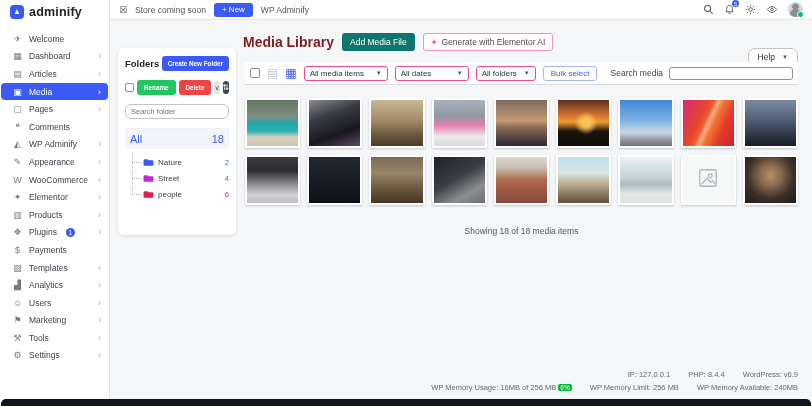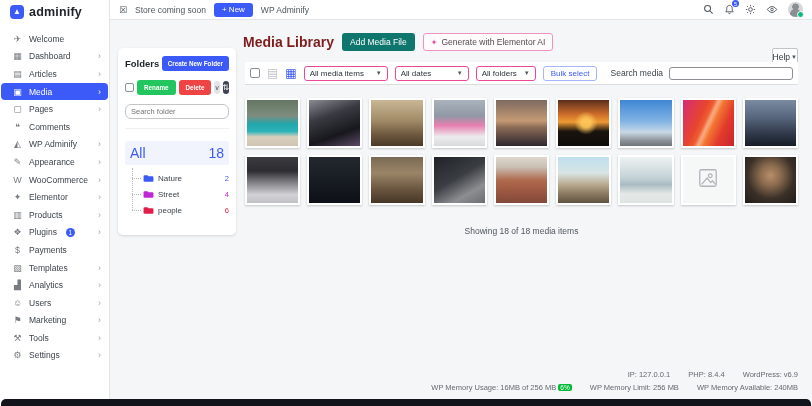--- a/index.html
+++ b/index.html
@@ -49,22 +49,22 @@
 
   
   .page-header { position:absolute; left:133px; top:13px; display:flex; align-items:center; gap:8px; }
   .page-title { font-size:14px; font-weight:bold; color:#7f1d1d; }
   .btn-primary { background:#0f766e; color:#fff; font-size:8.5px; padding:4px 8px; border-radius:3px;
                  border:none; cursor:pointer; }
   .btn-ai { background:#fffafc; border:1px solid #f193c0; color:#544a50; font-size:8.5px;
             padding:3px 7px; border-radius:3px; display:flex; align-items:center; gap:4px; cursor:pointer; }
   .ai-ic { color:#ec4899; font-size:8px; }
   .help-btn { position:absolute; right:14px; top:28px; background:#fff; border:1px solid #c3c4c7;
-              border-radius:2px; font-size:8.5px; color:#2c3338; padding:3px 0;
-              display:flex; gap:1px; align-items:center; cursor:pointer; }
+              border-radius:7px; font-size:8.5px; color:#2c3338; padding:3px 9px;
+              display:flex; gap:7px; align-items:center; cursor:pointer; }
   .caret { font-size:6px; color:#50575e; }
 
   
   .toolbar { position:absolute; left:135px; right:14px; top:42px; height:23px; background:#fff;
              border-bottom:1px solid #dcdcde; display:flex; align-items:center; gap:7px; padding:0 5px; }
   .cb { width:10px; height:10px; border:1px solid #8c8f94; border-radius:2px; background:#fff; flex:none; cursor:pointer; }
   .view-ic { font-size:12px; line-height:1; cursor:pointer; }
   .view-list { color:#c0c3c7; }
   .view-grid { color:#3b5af7; }
   .select { height:15px; border:1px solid #ec4899; border-radius:3px; background:#fff; font-size:8px;
@@ -90,22 +90,22 @@
                border-radius:3px; padding:4px 7px; cursor:pointer; }
   .btn-red { background:#ef4444; color:#fff; font-size:6.3px; font-weight:bold; border:none;
              border-radius:3px; padding:4px 7px; cursor:pointer; }
   .btn-gray { background:#e2e4e7; color:#50575e; border:none; border-radius:3px; width:14px; height:13px;
               font-size:7px; display:flex; align-items:center; justify-content:center; cursor:pointer; }
   .btn-dark { background:#3d4450; color:#fff; border:none; border-radius:3px; width:14px; height:13px;
               font-size:8px; display:flex; align-items:center; justify-content:center; cursor:pointer; }
   .fsearch { margin-top:9px; width:100%; height:15px; border:1px solid #c3c4c7; border-radius:6px;
              font-size:7.5px; padding:0 5px; }
   .folders-list { margin-top:9px; border-top:1px solid #f0f0f1; }
-  .flist-row { display:flex; justify-content:space-between; font-size:14px; color:#2c3338;
-               padding:4px 5px; cursor:pointer;margin-top:12px; }
+  .flist-row { display:flex; justify-content:space-between; font-size:11px; color:#2c3338;
+               padding:4px 5px; cursor:pointer; }
   .flist-row.active { background:#f2f4fd; color:#3b5af7; border-radius:2px; }
   .flist-row.active .flist-count { color:#3b5af7; }
   .tree { margin:5px 0 0 7px; position:relative; padding-left:11px; }
   .tree::before { content:''; position:absolute; left:0; top:-2px; height:42px; border-left:1px dotted #b5b8bd; }
   .tree-row { display:flex; align-items:center; gap:4px; font-size:8px; color:#3c434a; height:16px;
               position:relative; cursor:pointer; }
   .tree-row::before { content:''; position:absolute; left:-11px; width:9px; top:50%; border-top:1px dotted #b5b8bd; }
   .tree-count { margin-left:auto; font-size:7.5px; }
   .folder-ic { display:flex; }
 

